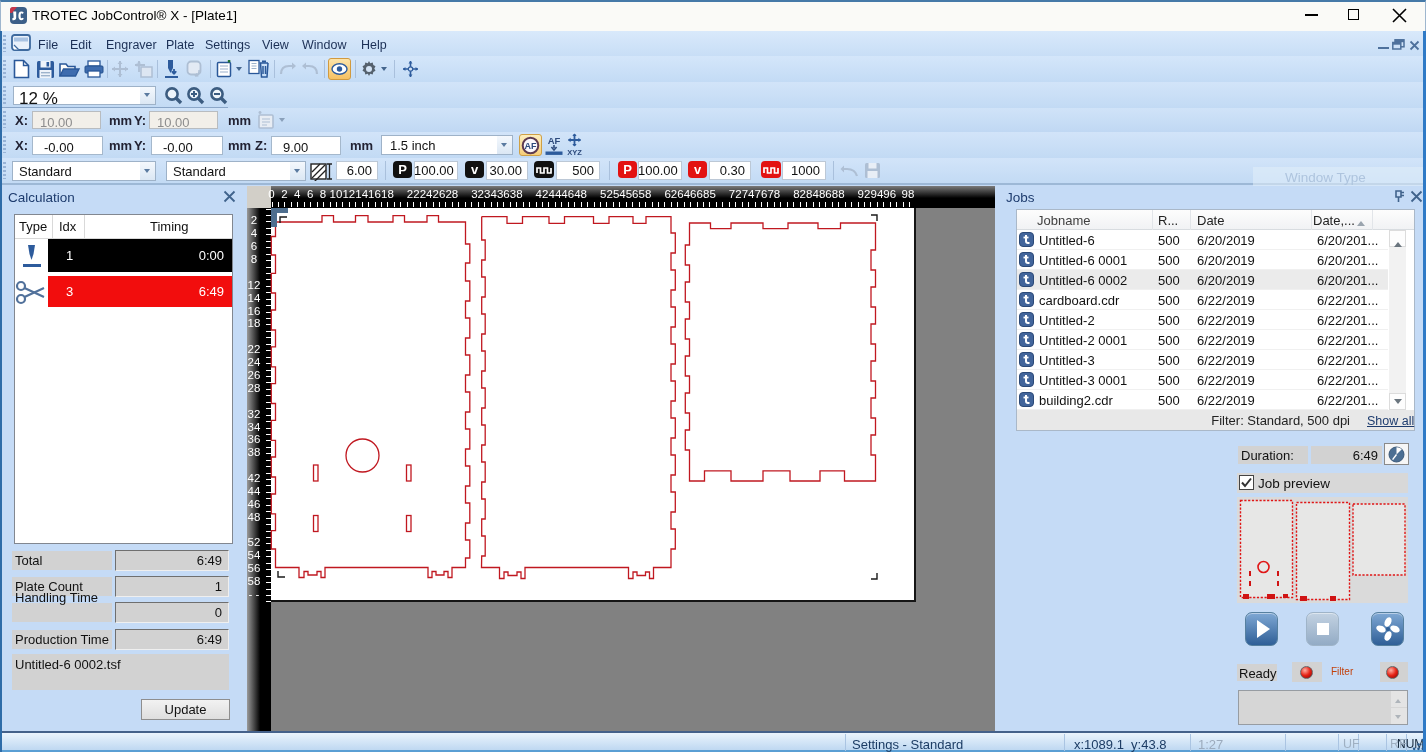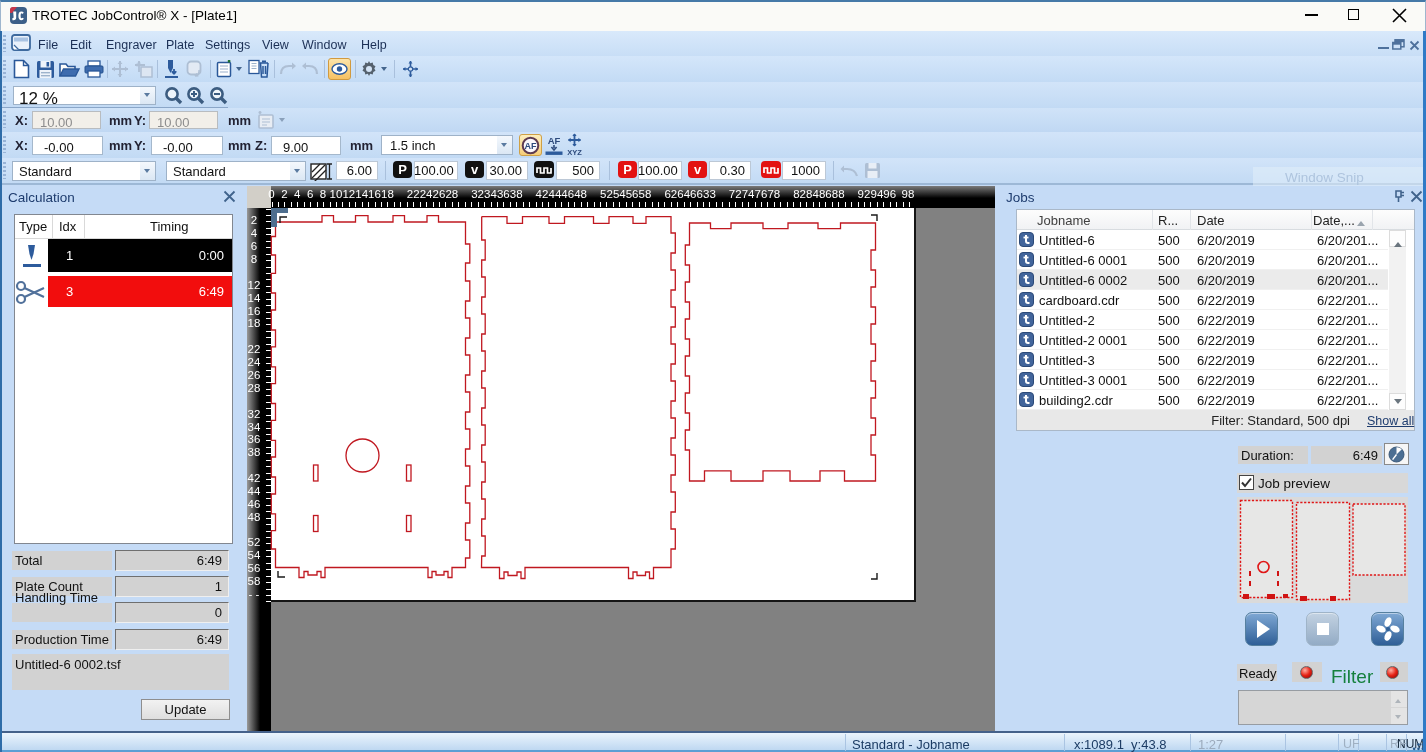--- a/index.html
+++ b/index.html
@@ -434,21 +434,21 @@
 <div class="t" style="left:546.9px;top:188px;width:16px;text-align:center;font-size:11.5px;color:#fff;">44</div>
 <div class="t" style="left:559.7px;top:188px;width:16px;text-align:center;font-size:11.5px;color:#fff;">46</div>
 <div class="t" style="left:572.6px;top:188px;width:16px;text-align:center;font-size:11.5px;color:#fff;">48</div>
 <div class="t" style="left:598.4px;top:188px;width:16px;text-align:center;font-size:11.5px;color:#fff;">52</div>
 <div class="t" style="left:611.3px;top:188px;width:16px;text-align:center;font-size:11.5px;color:#fff;">54</div>
 <div class="t" style="left:624.1px;top:188px;width:16px;text-align:center;font-size:11.5px;color:#fff;">56</div>
 <div class="t" style="left:637.0px;top:188px;width:16px;text-align:center;font-size:11.5px;color:#fff;">58</div>
 <div class="t" style="left:662.8px;top:188px;width:16px;text-align:center;font-size:11.5px;color:#fff;">62</div>
 <div class="t" style="left:675.7px;top:188px;width:16px;text-align:center;font-size:11.5px;color:#fff;">64</div>
 <div class="t" style="left:688.5px;top:188px;width:16px;text-align:center;font-size:11.5px;color:#fff;">66</div>
-<div class="t" style="left:701.4px;top:188px;width:16px;text-align:center;font-size:11.5px;color:#fff;">33</div>
+<div class="t" style="left:701.4px;top:188px;width:16px;text-align:center;font-size:11.5px;color:#fff;">85</div>
 <div class="t" style="left:727.2px;top:188px;width:16px;text-align:center;font-size:11.5px;color:#fff;">72</div>
 <div class="t" style="left:740.1px;top:188px;width:16px;text-align:center;font-size:11.5px;color:#fff;">74</div>
 <div class="t" style="left:752.9px;top:188px;width:16px;text-align:center;font-size:11.5px;color:#fff;">76</div>
 <div class="t" style="left:765.8px;top:188px;width:16px;text-align:center;font-size:11.5px;color:#fff;">78</div>
 <div class="t" style="left:791.6px;top:188px;width:16px;text-align:center;font-size:11.5px;color:#fff;">82</div>
 <div class="t" style="left:804.5px;top:188px;width:16px;text-align:center;font-size:11.5px;color:#fff;">84</div>
 <div class="t" style="left:817.3px;top:188px;width:16px;text-align:center;font-size:11.5px;color:#fff;">86</div>
 <div class="t" style="left:830.2px;top:188px;width:16px;text-align:center;font-size:11.5px;color:#fff;">88</div>
 <div class="t" style="left:856.0px;top:188px;width:16px;text-align:center;font-size:11.5px;color:#fff;">92</div>
 <div class="t" style="left:868.9px;top:188px;width:16px;text-align:center;font-size:11.5px;color:#fff;">94</div>
@@ -727,44 +727,44 @@
       <ellipse cx="21" cy="14" rx="5" ry="3.2" transform="rotate(25 21 14)"></ellipse>
       <ellipse cx="14" cy="21" rx="3.2" ry="5" transform="rotate(25 14 21)"></ellipse>
       <ellipse cx="7" cy="14" rx="5" ry="3.2" transform="rotate(25 7 14)"></ellipse>
     </g>
     <circle cx="14" cy="14" r="2" fill="#2f5f97"></circle>
   </svg>
 <div style="left:1237px;top:664px;width:40px;height:17px;background:#d2d2d2;"></div>
 <div class="t" style="left:1239px;top:666px;width:50px;height:15px;font-size:13px;color:#111;">Ready</div>
 <div style="left:1292px;top:662px;width:30px;height:20px;background:#d2d2d2;"></div>
 <div style="left:1300px;top:666px;width:13px;height:13px;border-radius:50%;background:radial-gradient(circle at 36% 30%,#ffaea2,#e62214 50%,#8e0808 92%);border:1px solid #666;"></div>
-<div class="t" style="left:1331px;top:666px;width:40px;height:15px;font-size:19px;color:#15803d;">Filter</div>
+<div class="t" style="left:1331px;top:666px;width:40px;height:15px;font-size:10px;color:#c2410c;">Filter</div>
 <div style="left:1380px;top:662px;width:28px;height:20px;background:#d2d2d2;"></div>
 <div style="left:1386px;top:666px;width:13px;height:13px;border-radius:50%;background:radial-gradient(circle at 36% 30%,#ffaea2,#e62214 50%,#8e0808 92%);border:1px solid #666;"></div>
 <div style="left:1238px;top:690px;width:170px;height:35px;background:#d6d6d6;border:1px solid #979ca2;"></div>
 <div style="left:1391px;top:691px;width:16px;height:16px;background:#e4e4e4;">
     <div style="left:4px;top:5px;border:3.5px solid transparent;border-bottom:4.5px solid #aeb4ba;width:0;height:0;"></div>
   </div>
 <div style="left:1391px;top:708px;width:16px;height:16px;background:#e4e4e4;">
     <div style="left:4px;top:7px;border:3.5px solid transparent;border-top:4.5px solid #aeb4ba;width:0;height:0;"></div>
   </div>
 <div style="left:1253px;top:167px;width:173px;height:19px;background:rgba(226,238,250,0.55);"></div>
-<div class="t" style="left:1285px;top:170px;width:100px;height:15px;font-size:13.5px;color:#aec4de;">Window Snip</div>
+<div class="t" style="left:1285px;top:170px;width:100px;height:15px;font-size:13.5px;color:#aec4de;">Window Type</div>
 <div style="left:0px;top:731px;width:1426px;height:2px;background:#44618a;"></div>
 <div style="left:0px;top:733px;width:1426px;height:17px;background:linear-gradient(#eaf4fd,#bfd8f1);"></div>
 <div style="left:0px;top:750px;width:1426px;height:2px;background:#5a9fd4;"></div>
 <div style="left:845px;top:734px;width:1px;height:17px;background:#aac4e2;"></div>
 <div style="left:1064px;top:734px;width:1px;height:17px;background:#aac4e2;"></div>
 <div style="left:1190px;top:734px;width:1px;height:17px;background:#aac4e2;"></div>
 <div style="left:1285px;top:734px;width:1px;height:17px;background:#aac4e2;"></div>
 <div style="left:1338px;top:734px;width:1px;height:17px;background:#aac4e2;"></div>
 <div style="left:1358px;top:734px;width:1px;height:17px;background:#aac4e2;"></div>
 <div style="left:1386px;top:734px;width:1px;height:17px;background:#aac4e2;"></div>
 <div style="left:1406px;top:734px;width:1px;height:17px;background:#aac4e2;"></div>
-<div class="t" style="left:852px;top:737px;width:200px;height:14px;font-size:13px;color:#1c3c64;">Standard - Jobname</div>
+<div class="t" style="left:852px;top:737px;width:200px;height:14px;font-size:13px;color:#1c3c64;">Settings - Standard</div>
 <div class="t" style="left:1074px;top:737px;width:130px;height:14px;font-size:13px;color:#1c3c64;">x:1089.1&nbsp;&nbsp;y:43.8</div>
 <div class="t" style="left:1198px;top:737px;width:40px;height:14px;font-size:13px;color:#9cabbd;">1:27</div>
 <div class="t" style="left:1343px;top:737px;width:20px;height:14px;font-size:12.5px;color:#9fb0c2;">UF</div>
 <div class="t" style="left:1361px;top:737px;width:26px;height:14px;font-size:12px;color:#16283c;margin-left:36px;">NUM</div>
 <div class="t" style="left:1390px;top:737px;width:20px;height:14px;font-size:12.5px;color:#9fb0c2;">RF</div>
 <svg style="left:1412px;top:738px" width="13" height="13" viewBox="0 0 12 12">
     <g fill="#2a5a8c">
       <circle cx="10" cy="2" r="1.2"></circle>
       <circle cx="6" cy="6" r="1.2"></circle>
       <circle cx="10" cy="6" r="1.2"></circle>

